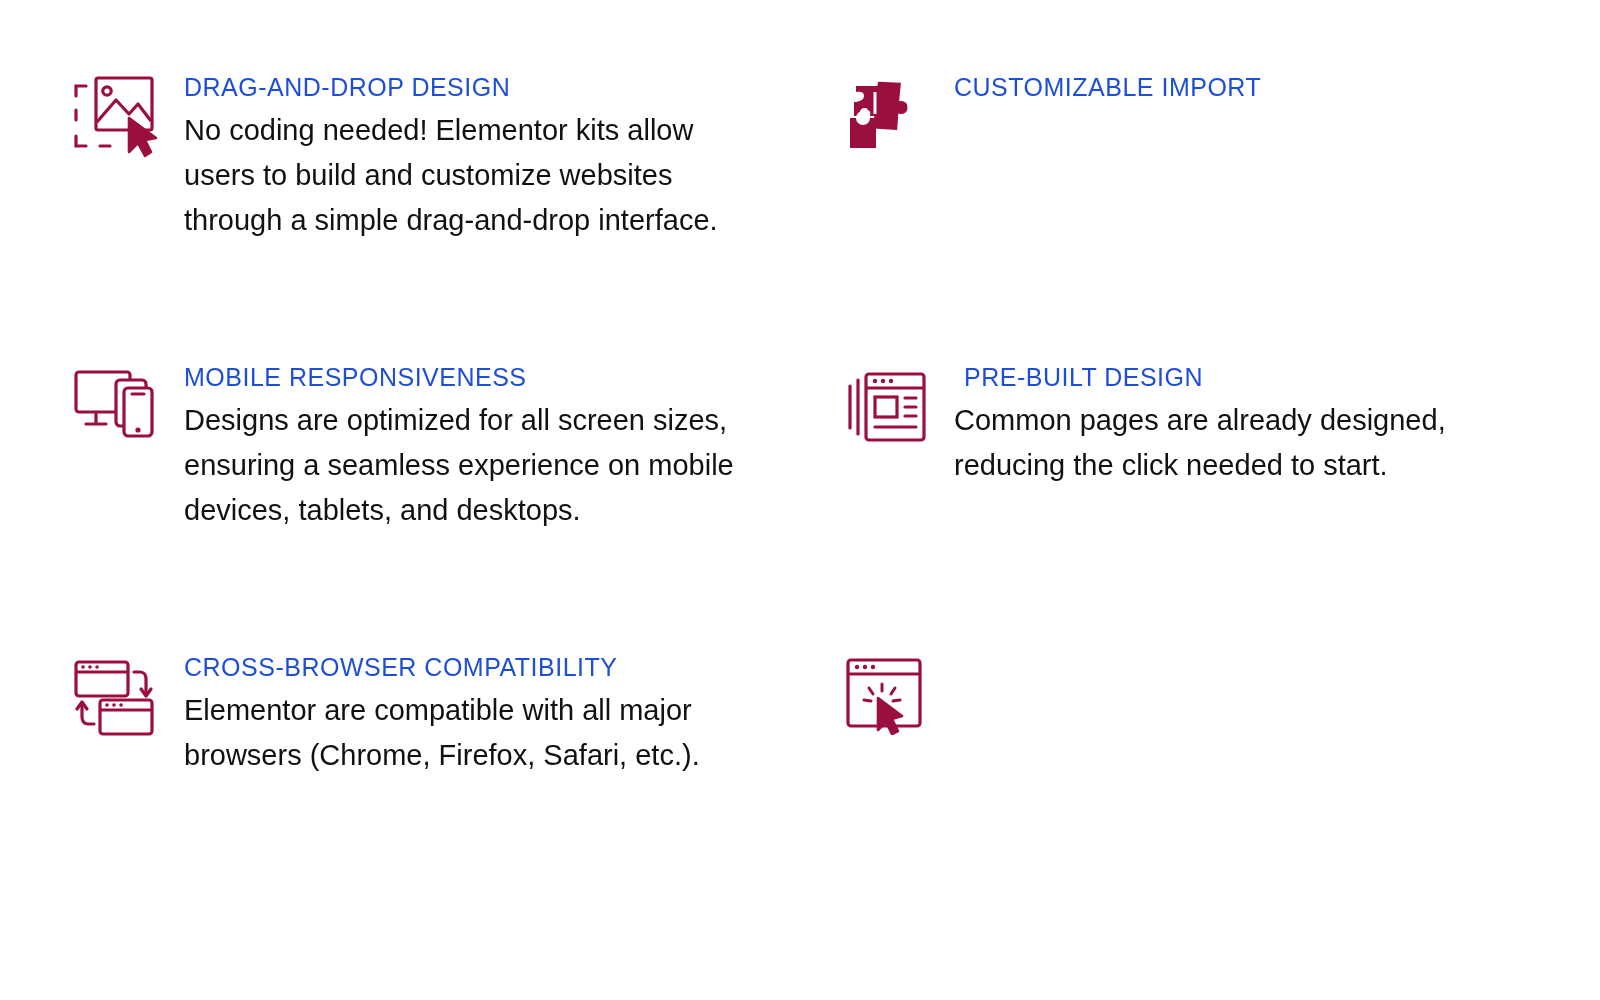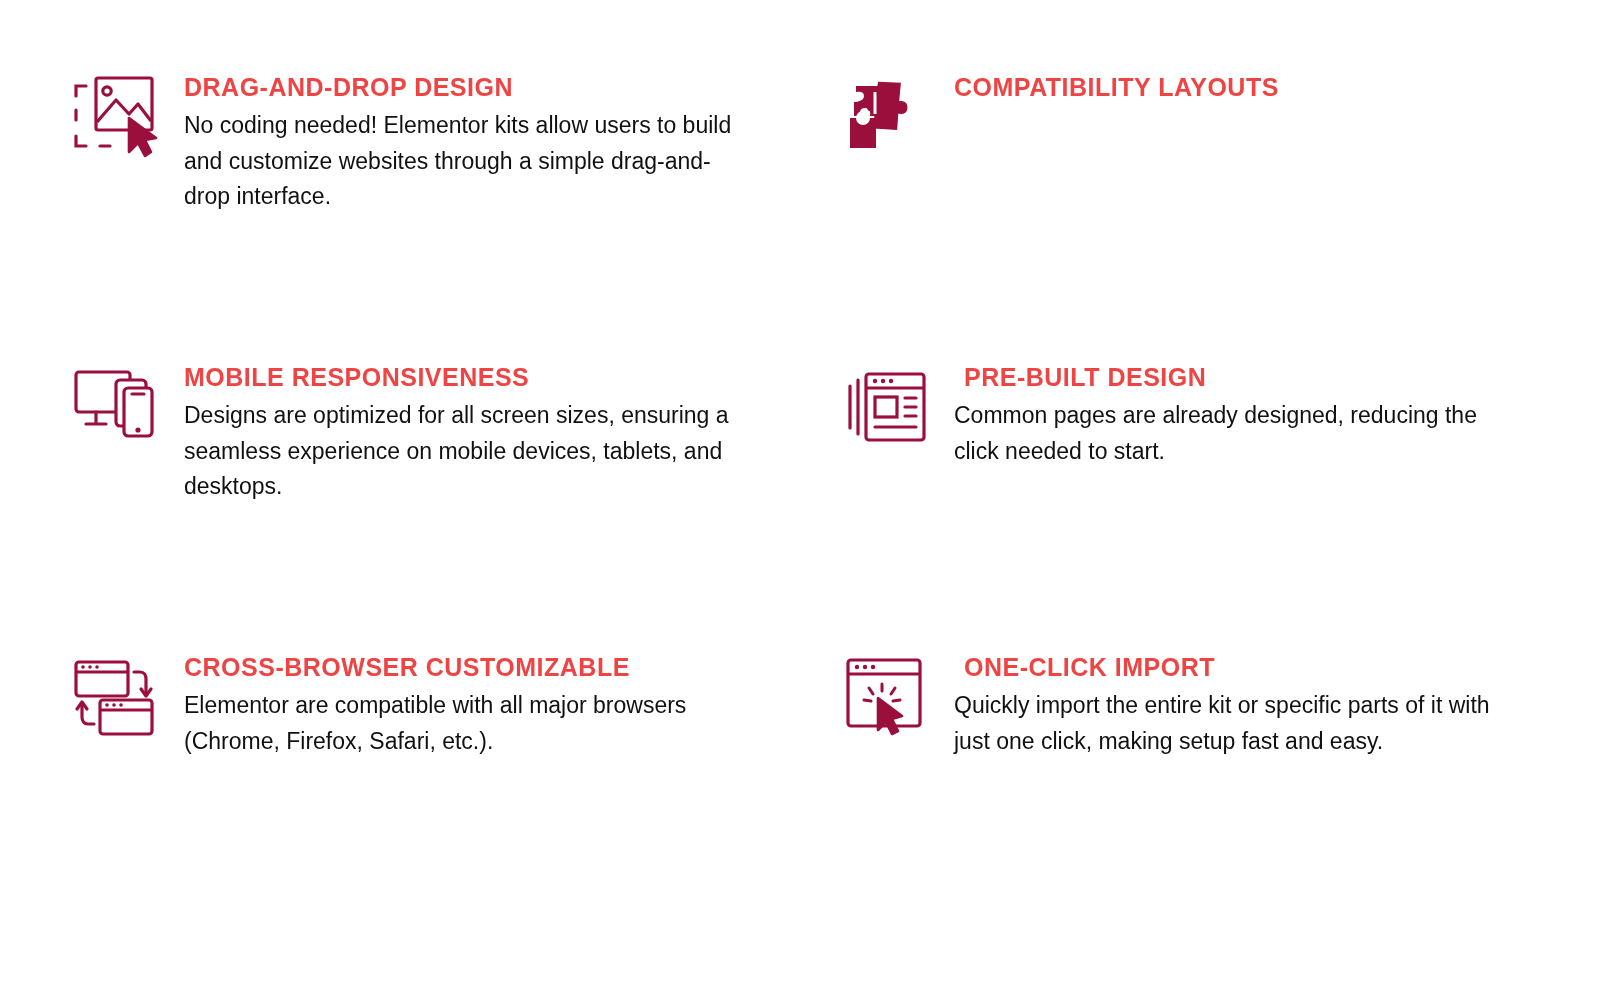--- a/index.html
+++ b/index.html
@@ -42,28 +42,28 @@
     justify-content: center;
     padding-top: 4px;
   }
   .feature .text-wrap {
     flex: 1 1 auto;
     padding-top: 2px;
   }
   .feature h3 {
     margin: 0 0 6px 0;
     font-size: 25px;
-    font-weight: bold;
+    font-weight: normal;
     letter-spacing: 0.5px;
-    color: #ef4444;
+    color: #1d4ed8;
     line-height: 1.2;
   }
   .feature p {
     margin: 0;
-    font-size: 23px;
+    font-size: 29px;
     line-height: 1.55;
     color: #111111;
     max-width: 560px;
     font-weight: 400;
   }
   .indent-title h3 { padding-left: 10px; }
 
   svg { display: block; }
 </style>
 </head>
@@ -100,21 +100,21 @@
           <path d="M8 44 L12 44" stroke="#ffffff" stroke-width="0"></path>
           <g transform="translate(38,2) rotate(18)">
             <path d="M0 6 L22 0 L26 18 C26 18 34 14 36 22 C38 30 29 30 29 30 L33 46 L10 52 L6 36 C6 36 -2 40 -4 31 C-6 22 2 22 2 22 Z" fill="#9B0F3C"></path>
           </g>
           <g stroke="#ffffff" stroke-width="3">
             <path d="M33 18 L33 40"></path>
           </g>
         </svg>
       </div>
       <div class="text-wrap">
-        <h3>COMPATIBILITY LAYOUTS</h3>
+        <h3>CUSTOMIZABLE IMPORT</h3>
       </div>
     </div>
 
     <div class="feature">
       <div class="icon-wrap">
         <svg width="92" height="86" viewBox="0 0 92 86" fill="none" stroke="#9B0F3C" stroke-width="3.2">
           <rect x="4" y="8" width="54" height="40" rx="3"></rect>
           <path d="M24 48 L24 60 M14 60 L34 60" stroke-linecap="round"></path>
           <rect x="44" y="16" width="30" height="46" rx="4" fill="#ffffff"></rect>
           <rect x="52" y="24" width="28" height="48" rx="4" fill="#ffffff"></rect>
@@ -162,21 +162,21 @@
           <circle cx="35" cy="51" r="1.8" fill="#9B0F3C" stroke="none"></circle>
           <circle cx="42" cy="51" r="1.8" fill="#9B0F3C" stroke="none"></circle>
           <circle cx="49" cy="51" r="1.8" fill="#9B0F3C" stroke="none"></circle>
           <path d="M62 18 L68 18 C72 18 74 21 74 25 L74 40" stroke-linecap="round"></path>
           <path d="M69 35 L74 42 L79 35" stroke-linecap="round" stroke-linejoin="round"></path>
           <path d="M22 70 L16 70 C12 70 10 67 10 63 L10 50" stroke-linecap="round"></path>
           <path d="M5 55 L10 48 L15 55" stroke-linecap="round" stroke-linejoin="round"></path>
         </svg>
       </div>
       <div class="text-wrap">
-        <h3>CROSS-BROWSER CUSTOMIZABLE</h3>
+        <h3>CROSS-BROWSER COMPATIBILITY</h3>
         <p>Elementor are compatible with all major browsers (Chrome, Firefox, Safari, etc.).</p>
       </div>
     </div>
 
     <div class="feature col-right indent-title">
       <div class="icon-wrap">
         <svg width="92" height="86" viewBox="0 0 92 86" fill="none" stroke="#9B0F3C" stroke-width="3.2">
           <rect x="6" y="6" width="72" height="66" rx="3"></rect>
           <path d="M6 20 L78 20"></path>
           <circle cx="15" cy="13" r="2.2" fill="#9B0F3C" stroke="none"></circle>
@@ -185,20 +185,16 @@
           <g stroke-linecap="round" stroke-width="3">
             <path d="M40 30 L40 37"></path>
             <path d="M27 34 L31 40"></path>
             <path d="M53 34 L49 40"></path>
             <path d="M22 46 L29 47"></path>
             <path d="M58 46 L51 47"></path>
           </g>
           <path d="M36 44 L36 76 L44 68 L50 80 L56 77 L50 65 L60 62 Z" fill="#9B0F3C" stroke="#9B0F3C" stroke-width="2.6" stroke-linejoin="round"></path>
         </svg>
       </div>
-      <div class="text-wrap">
-        <h3>ONE-CLICK IMPORT</h3>
-        <p>Quickly import the entire kit or specific parts of it with just one click, making setup fast and easy.</p>
-      </div>
     </div>
 
   </div>
 </div>
 
 </body></html>

